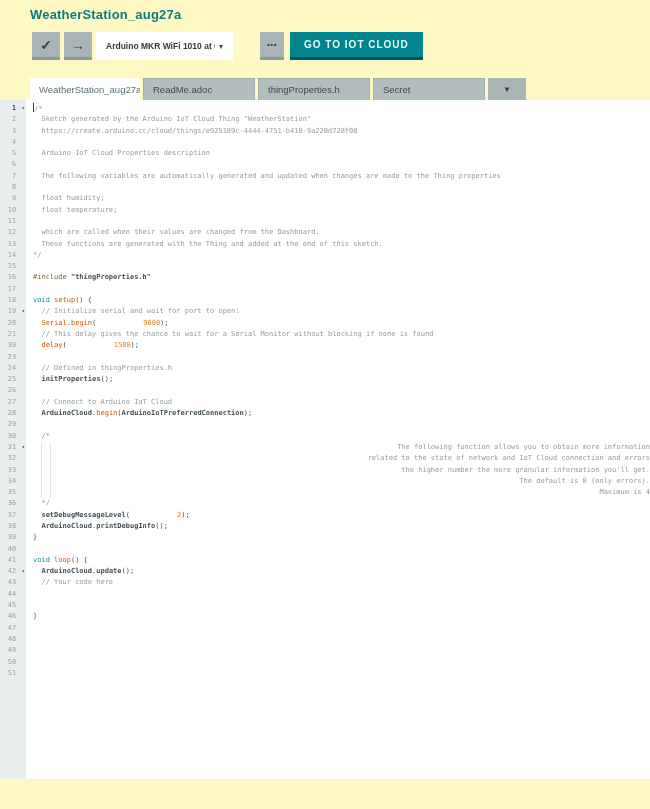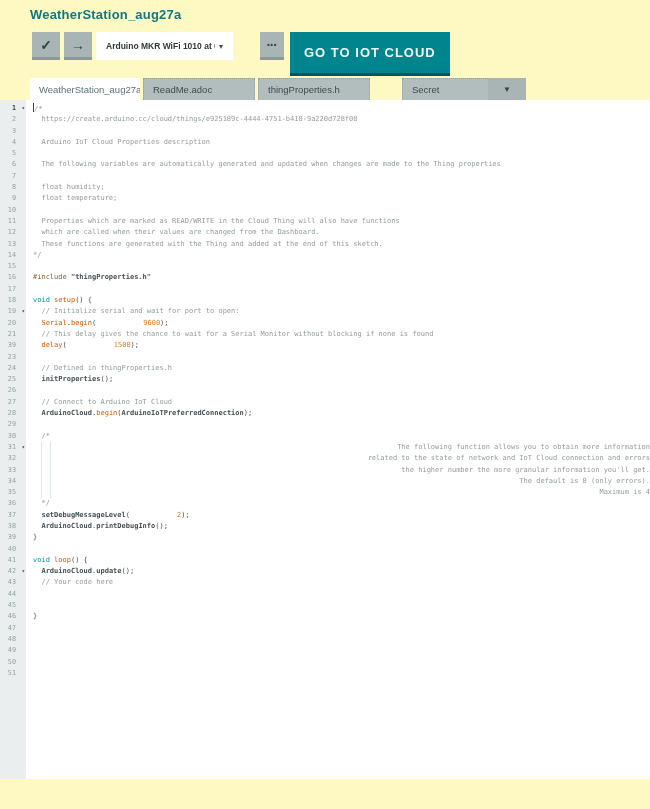--- a/index.html
+++ b/index.html
@@ -13,33 +13,33 @@
             color:#2f4449;cursor:pointer;box-sizing:border-box;}
   .btn-verify{left:32px;font-size:14px;font-weight:700;}
   .btn-upload{left:64px;font-size:14px;font-weight:700;}
   .board-select{position:absolute;left:96px;top:32px;width:137px;height:28px;background:#ffffff;
                 display:flex;align-items:center;box-sizing:border-box;padding:0 10px;cursor:pointer;}
   .board-select .val{font-size:8.5px;font-weight:700;color:#2e3a3d;white-space:nowrap;overflow:hidden;flex:1;}
   .board-select .caret{font-size:8px;color:#3c5156;margin-left:4px;}
   .btn-more{position:absolute;left:260px;top:32px;width:24px;height:28px;background:#a9b4b4;
             border:none;border-bottom:3px solid #8d9898;color:#2f4449;font-size:8px;font-weight:700;
             letter-spacing:.5px;display:flex;align-items:center;justify-content:center;cursor:pointer;box-sizing:border-box;}
-  .btn-goto{position:absolute;left:290px;top:32px;height:44px;padding:0 14px;background:#00858e;
-            border:none;border-bottom:3px solid #00565c;color:#eef6f6;font-size:13px;font-weight:700;
+  .btn-goto{position:absolute;left:290px;top:32px;height:28px;padding:0 14px;background:#00858e;
+            border:none;border-bottom:3px solid #00565c;color:#eef6f6;font-size:10px;font-weight:700;
             letter-spacing:1px;display:flex;align-items:center;cursor:pointer;box-sizing:border-box;
             font-family:"Liberation Sans",sans-serif;}
   
   .tab{position:absolute;top:78px;height:22px;box-sizing:border-box;font-size:9.5px;
        display:flex;align-items:center;padding:0 9px;cursor:pointer;white-space:nowrap;overflow:hidden;}
   .tab.active{background:#ffffff;color:#5d7077;}
   .tab.inactive{background:#b2bdbd;color:#3f4a4e;border:1px dotted #93a0a0;border-bottom:none;}
   .tab0{left:30px;width:110px;}
   .tab1{left:143px;width:112px;}
   .tab2{left:258px;width:112px;}
-  .tab3{left:373px;width:112px;margin-left:29px;}
+  .tab3{left:373px;width:112px;}
   .tab-more{position:absolute;left:488px;top:78px;width:38px;height:22px;background:#a9b4b4;
             display:flex;align-items:center;justify-content:center;color:#2f4449;font-size:8px;cursor:pointer;}
   
   .editor{position:absolute;left:0;top:100px;width:650px;height:679px;background:#ffffff;}
   .gutter{position:absolute;left:0;top:0;width:26px;height:679px;background:#eaeeee;box-sizing:border-box;}
   .code{position:absolute;left:26px;top:0;right:0;bottom:0;overflow:hidden;}
   .gut-line,.code-line{height:11.3px;line-height:11.3px;font-family:"DejaVu Sans Mono",monospace;font-size:7px;}
   .gutter{padding-top:3px;}
   .code{padding:3px 0 0 7px;}
   .gut-line{position:relative;color:#95a1a1;text-align:right;padding-right:10px;font-size:6.8px;box-sizing:border-box;}
@@ -141,30 +141,30 @@
         <div class="gut-line">45</div>
         <div class="gut-line">46</div>
         <div class="gut-line">47</div>
         <div class="gut-line">48</div>
         <div class="gut-line">49</div>
         <div class="gut-line">50</div>
         <div class="gut-line">51</div>
       </div>
     <div class="code">
         <div class="code-line"><span class="cursor"></span><span class="tok-c">/*</span></div>
+        <div class="code-line"><span class="tok-c">  Sketch generated by the Arduino IoT Cloud Thing "WeatherStation"</span></div>
         <div class="code-line"><span class="tok-c">  https://create.arduino.cc/cloud/things/e925189c-4444-4751-b410-9a220d728f08</span></div>
         <div class="code-line"></div>
         <div class="code-line"><span class="tok-c">  Arduino IoT Cloud Properties description</span></div>
         <div class="code-line"></div>
         <div class="code-line"><span class="tok-c">  The following variables are automatically generated and updated when changes are made to the Thing properties</span></div>
         <div class="code-line"></div>
         <div class="code-line"><span class="tok-c">  float humidity;</span></div>
         <div class="code-line"><span class="tok-c">  float temperature;</span></div>
         <div class="code-line"></div>
-        <div class="code-line"><span class="tok-c">  Properties which are marked as READ/WRITE in the Cloud Thing will also have functions</span></div>
         <div class="code-line"><span class="tok-c">  which are called when their values are changed from the Dashboard.</span></div>
         <div class="code-line"><span class="tok-c">  These functions are generated with the Thing and added at the end of this sketch.</span></div>
         <div class="code-line"><span class="tok-c">*/</span></div>
         <div class="code-line"></div>
         <div class="code-line"><span class="tok-d">#include</span><span class="tok-p"> </span><span class="tok-s">"thingProperties.h"</span></div>
         <div class="code-line"></div>
         <div class="code-line"><span class="tok-k">void</span><span class="tok-p"> </span><span class="tok-f">setup</span><span class="tok-p">() {</span></div>
         <div class="code-line"><span class="tok-c">  // Initialize serial and wait for port to open:</span></div>
         <div class="code-line"><span class="tok-p">  </span><span class="tok-f">Serial</span><span class="tok-p">.</span><span class="tok-f">begin</span><span class="tok-p">(</span><span class="tok-n">9600</span><span class="tok-p">);</span></div>
         <div class="code-line"><span class="tok-c">  // This delay gives the chance to wait for a Serial Monitor without blocking if none is found</span></div>

